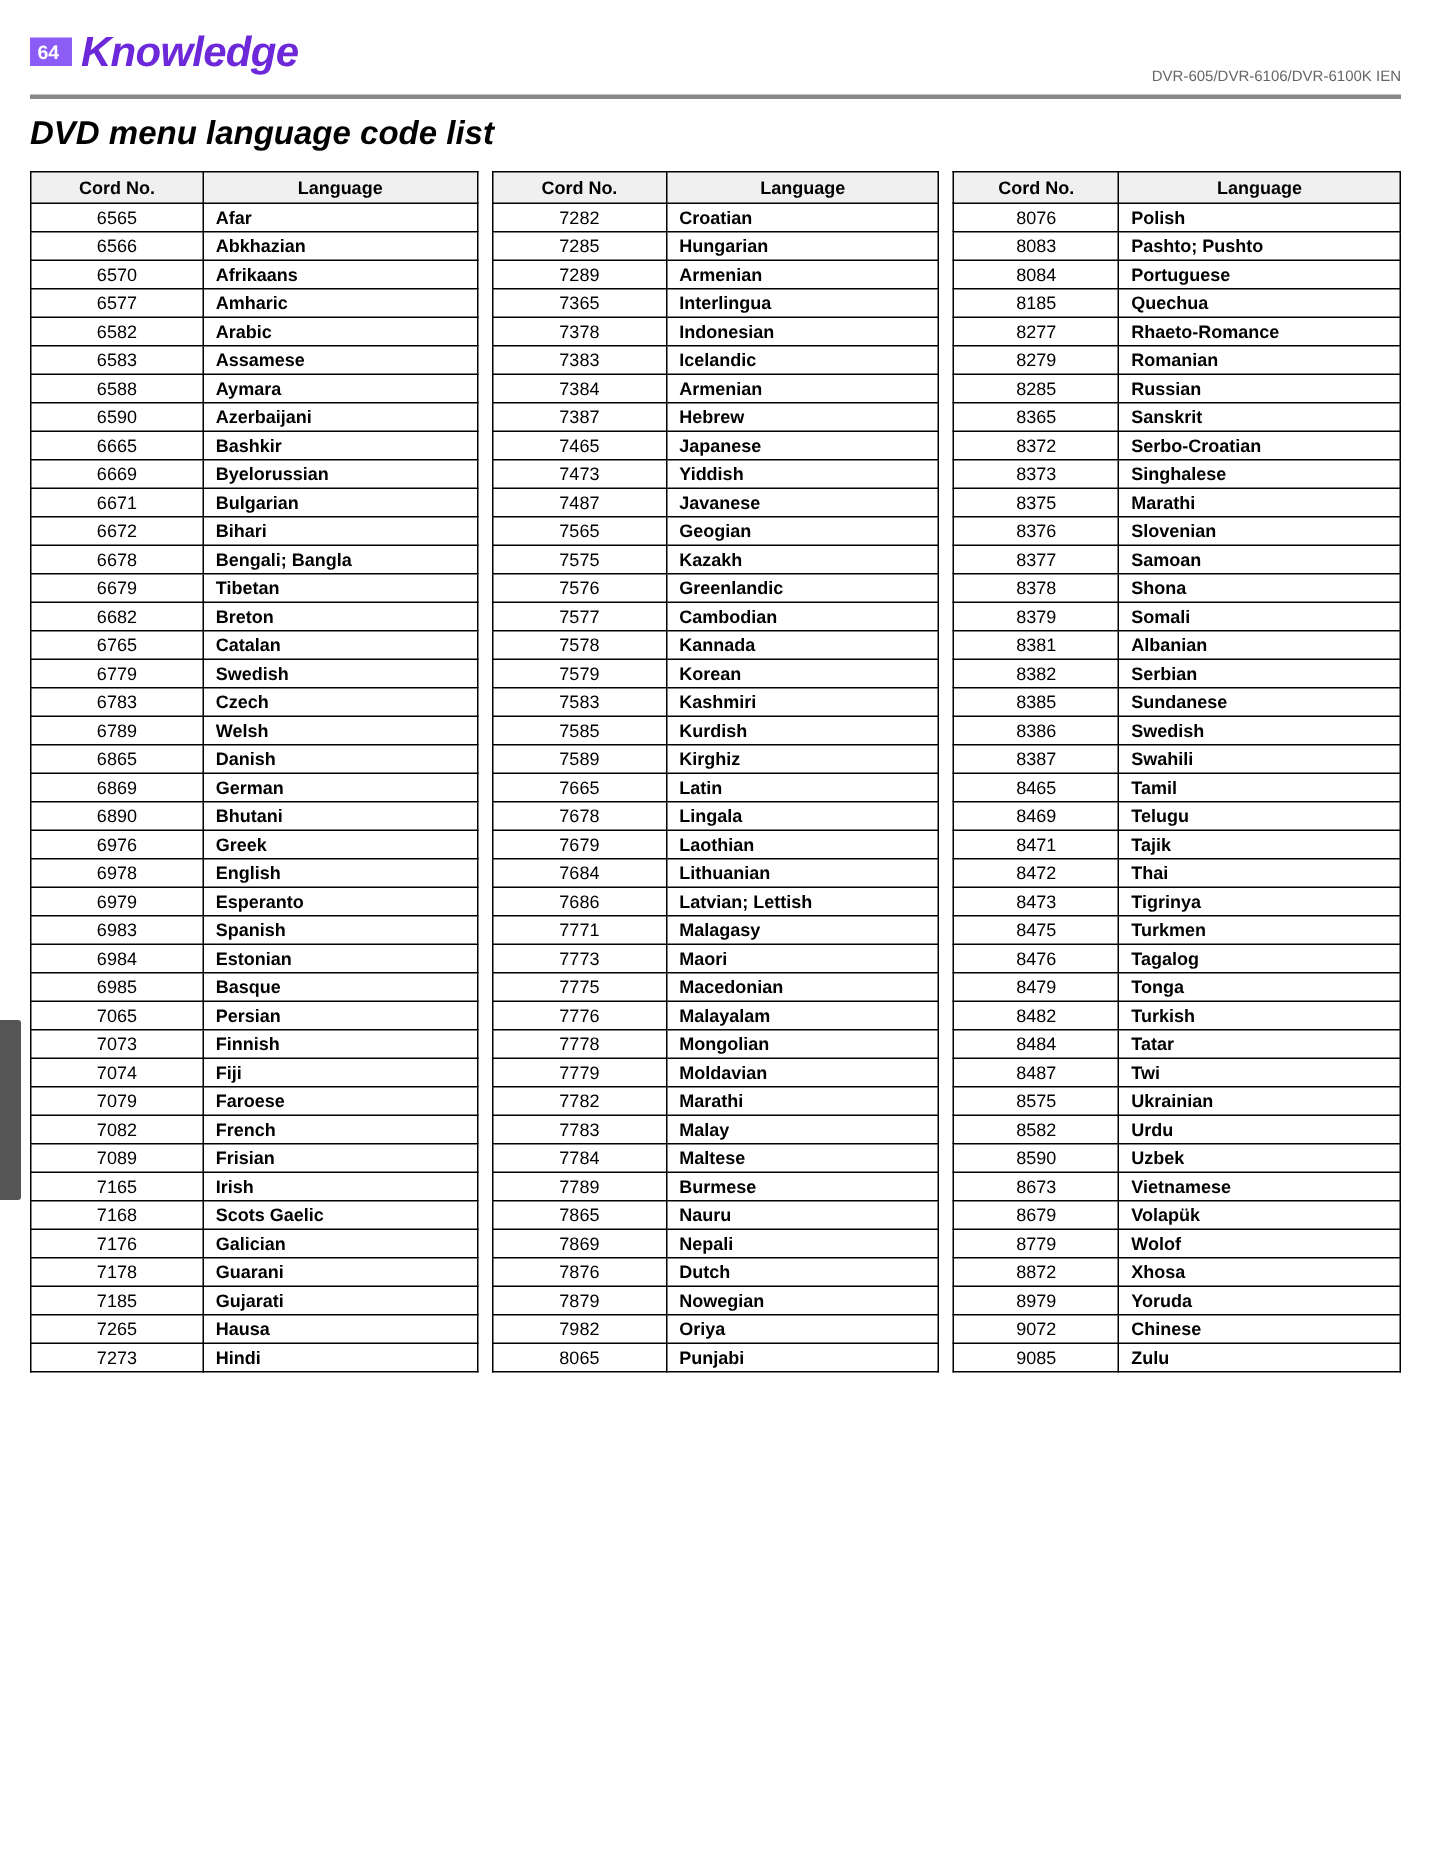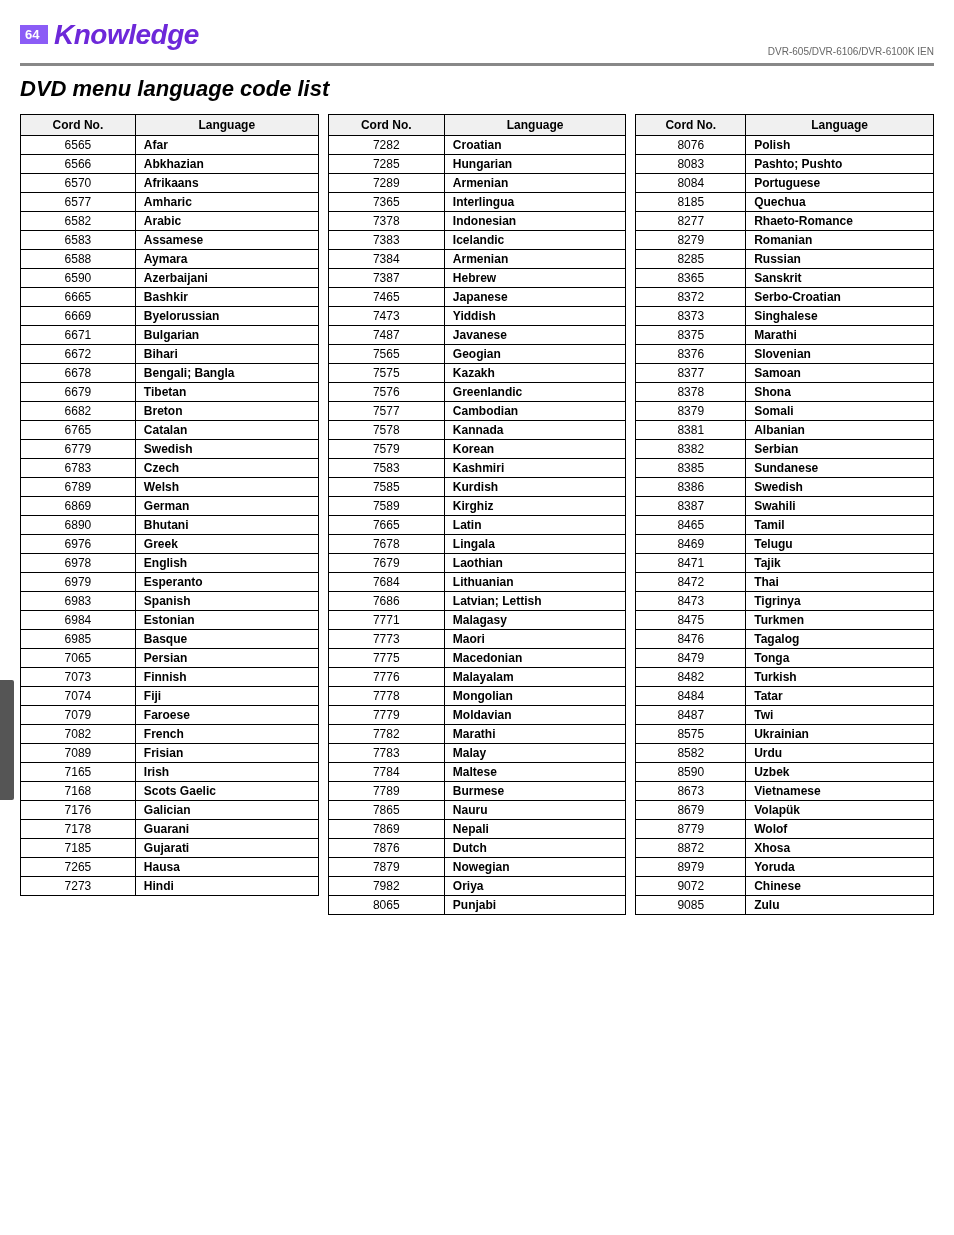--- a/index.html
+++ b/index.html
@@ -194,20 +194,24 @@
         </tr>
         <tr>
           <td>6783</td>
           <td>Czech</td>
         </tr>
         <tr>
           <td>6789</td>
           <td>Welsh</td>
         </tr>
         <tr>
+          <td>6865</td>
+          <td>Danish</td>
+        </tr>
+        <tr>
           <td>6869</td>
           <td>German</td>
         </tr>
         <tr>
           <td>6890</td>
           <td>Bhutani</td>
         </tr>
         <tr>
           <td>6976</td>
           <td>Greek</td>

